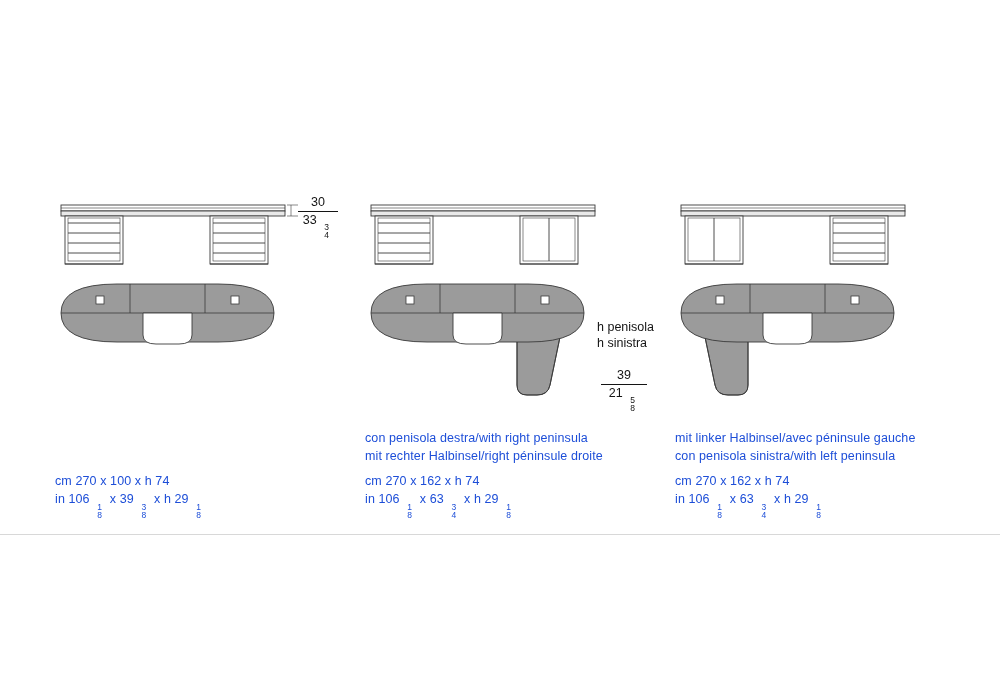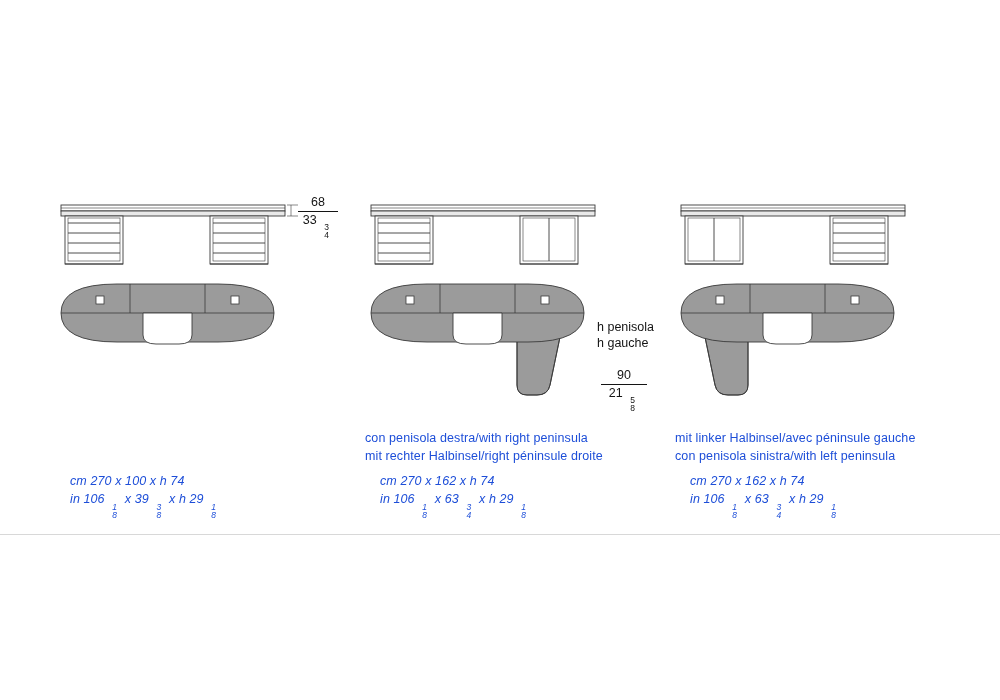--- a/index.html
+++ b/index.html
@@ -38,21 +38,21 @@
 
   .caption {
     position: absolute;
     font-size: 12.5px;
     line-height: 17.5px;
     letter-spacing: 0.1px;
     white-space: nowrap;
     color: #1d4ed8;
   }
   .caption.title-block { top: 245px; left: 0; }
-  .caption.dims-block { top: 288px; left: 15px; font-style: italic; }
+  .caption.dims-block { top: 288px; left: 0; }
   #variant-1 .caption.dims-block { top: 288px; }
 
   .dimrow { display: block; }
   .fracspan {
     display: inline-block;
     position: relative;
     width: 13px;
     text-align: center;
   }
   .fracspan .num {
@@ -152,21 +152,21 @@
           <line x1="6" y1="128" x2="219" y2="128" stroke="#3a3a3a" stroke-width="0.8"></line>
           <line x1="75" y1="99" x2="75" y2="128" stroke="#3a3a3a" stroke-width="0.8"></line>
           <line x1="150" y1="99" x2="150" y2="128" stroke="#3a3a3a" stroke-width="0.8"></line>
           <path d="M 88 128 L 88 150 Q 88 159 101 159 L 124 159 Q 137 159 137 150 L 137 128 Z" fill="#ffffff" stroke="#3a3a3a" stroke-width="0.9"></path>
           <rect x="41" y="111" width="8" height="8" fill="#ffffff" stroke="#3a3a3a" stroke-width="0.8"></rect>
           <rect x="176" y="111" width="8" height="8" fill="#ffffff" stroke="#3a3a3a" stroke-width="0.8"></rect>
         </g>
       </svg>
 
       <div class="dimlabel" style="left:243px; top:10px; width:40px;">
-        <span class="top-num">68</span>
+        <span class="top-num">30</span>
         <span class="rule"></span>
         <span class="bot-num">
           <span>33</span>&nbsp;<span class="fracspan"><span class="num">3</span><span class="den">4</span></span>
         </span>
       </div>
     </div>
 
     <div class="caption dims-block">
       <span class="dimrow">cm 270 x 100 x h 74</span>
       <span class="dimrow">in 106&nbsp;<span class="fracspan"><span class="num">1</span><span class="den">8</span></span>&nbsp;x 39&nbsp;<span class="fracspan"><span class="num">3</span><span class="den">8</span></span>&nbsp;x h 29&nbsp;<span class="fracspan"><span class="num">1</span><span class="den">8</span></span></span>
@@ -205,25 +205,25 @@
           <line x1="75" y1="99" x2="75" y2="128" stroke="#3a3a3a" stroke-width="0.8"></line>
           <line x1="150" y1="99" x2="150" y2="128" stroke="#3a3a3a" stroke-width="0.8"></line>
           <path d="M 88 128 L 88 150 Q 88 159 101 159 L 124 159 Q 137 159 137 150 L 137 128 Z" fill="#ffffff" stroke="#3a3a3a" stroke-width="0.9"></path>
           <rect x="41" y="111" width="8" height="8" fill="#ffffff" stroke="#3a3a3a" stroke-width="0.8"></rect>
           <rect x="176" y="111" width="8" height="8" fill="#ffffff" stroke="#3a3a3a" stroke-width="0.8"></rect>
         </g>
       </svg>
 
       <div class="worktop-note" style="left:232px; top:134px;">
         <span>h penisola</span><br>
-        <span>h gauche</span>
+        <span>h sinistra</span>
       </div>
 
       <div class="dimlabel" style="left:236px; top:183px; width:46px;">
-        <span class="top-num">90</span>
+        <span class="top-num">39</span>
         <span class="rule"></span>
         <span class="bot-num">
           <span>21</span>&nbsp;<span class="fracspan"><span class="num">5</span><span class="den">8</span></span>
         </span>
       </div>
     </div>
 
     <div class="caption title-block">
       <span class="dimrow">con penisola destra/with right peninsula</span>
       <span class="dimrow">mit rechter Halbinsel/right péninsule droite</span>

